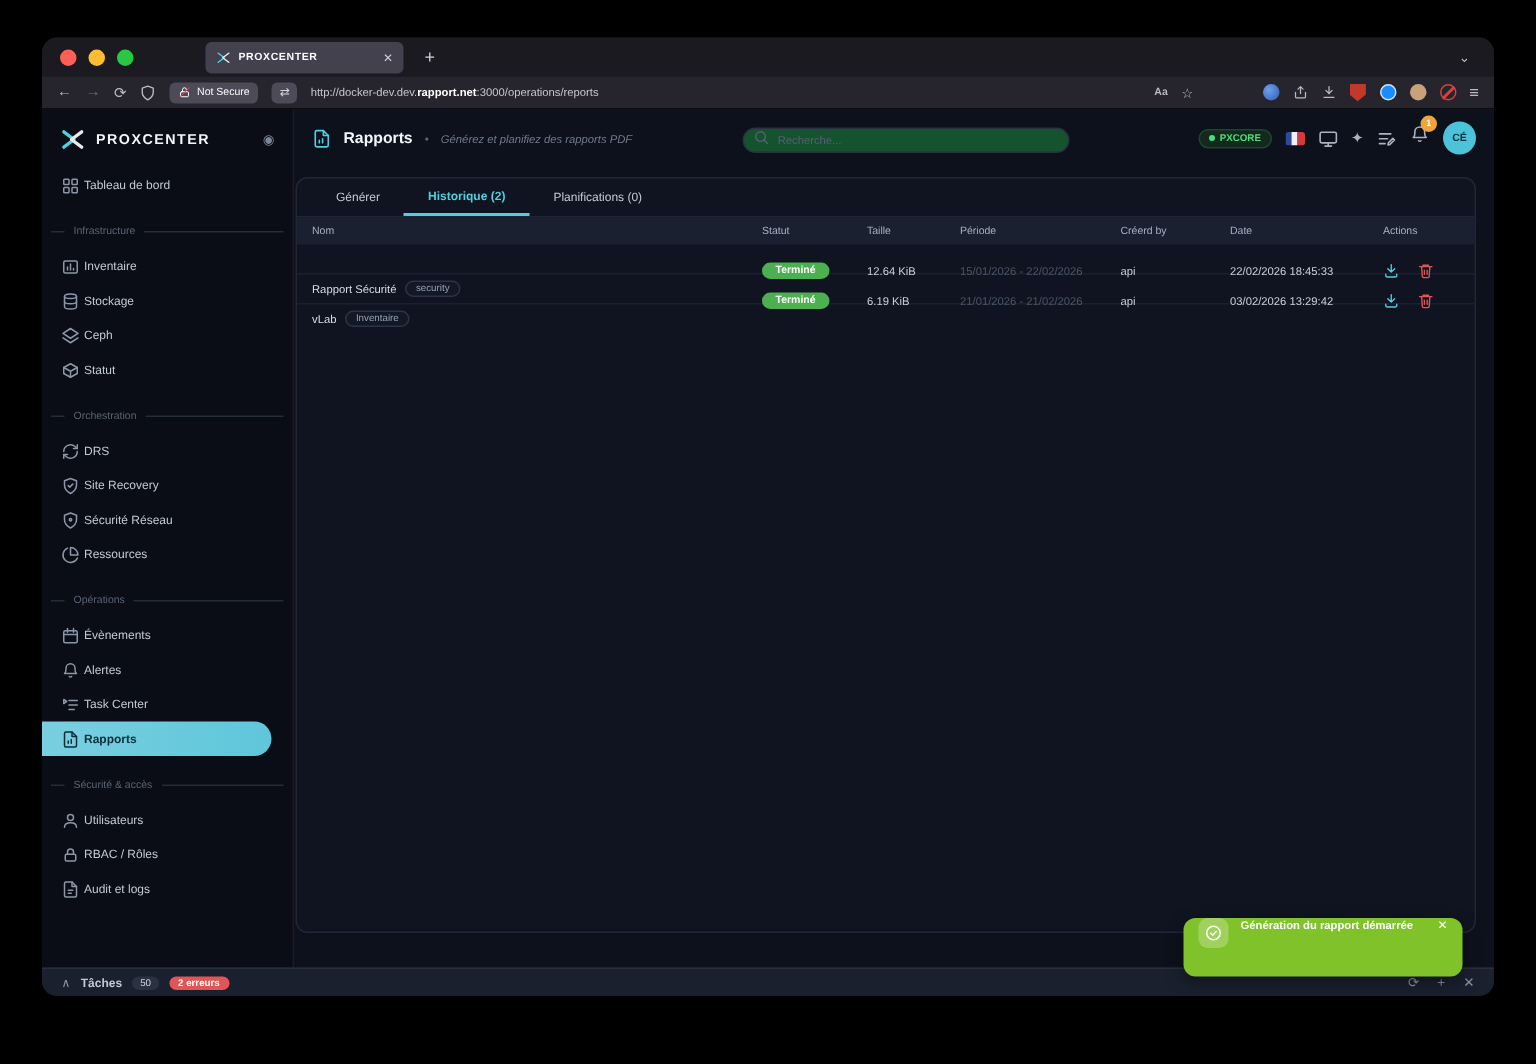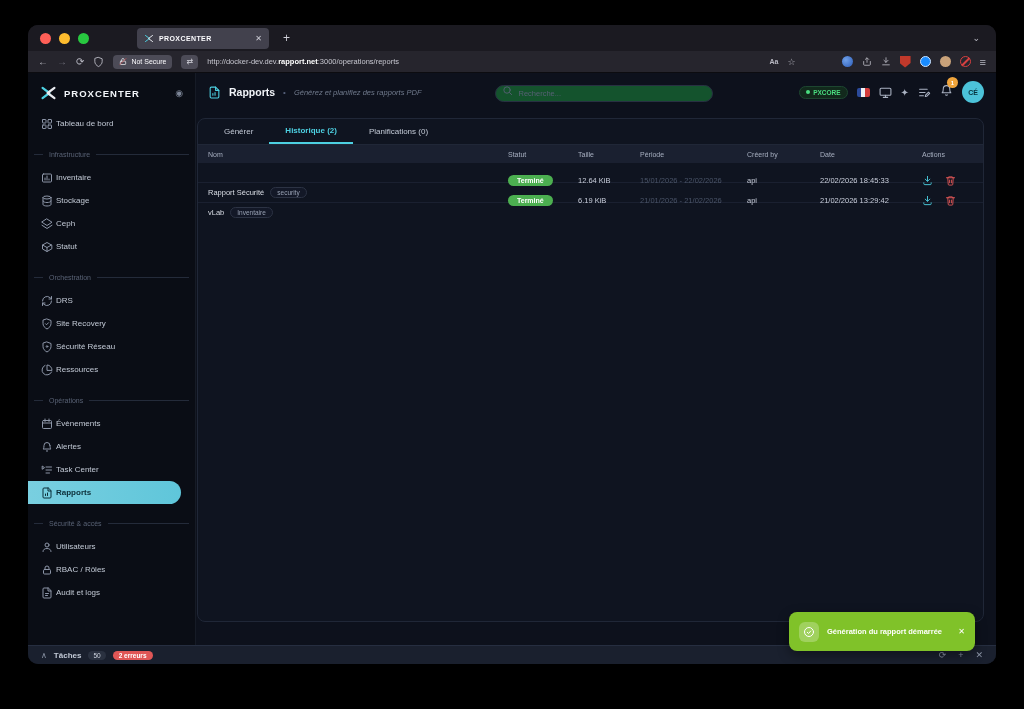--- a/index.html
+++ b/index.html
@@ -92,21 +92,21 @@
 
   
   .taskbar { position:absolute; left:0; right:0; bottom:0; height:19px; background:#1a202e; border-top:1px solid #262e40; display:flex; align-items:center; padding:0 13px; gap:7px; }
   .tb-chevron { color:#8d96a8; font-size:8px; }
   .tb-label { color:#c2c9d6; font-size:8px; font-weight:bold; }
   .tb-count { background:#2a3140; color:#cfd5e0; font-size:6.5px; border-radius:7px; padding:1px 5px; }
   .tb-err { background:#e05656; color:#fff; font-size:6.5px; font-weight:bold; border-radius:7px; padding:1px 6px; }
   .tb-right { margin-left:auto; display:flex; gap:12px; color:#8d96a8; font-size:9px; }
 
   
-  .toast { position:absolute; right:21px; bottom:13px; width:186px; height:39px; background:#80c229; border-radius:8px; display:flex; align-items:center; gap:8px; padding:0 10px; z-index:50; box-shadow:0 4px 12px rgba(0,0,0,.4);margin-top:24px; }
+  .toast { position:absolute; right:21px; bottom:13px; width:186px; height:39px; background:#80c229; border-radius:8px; display:flex; align-items:flex-start; gap:8px; padding:0 10px; z-index:50; box-shadow:0 4px 12px rgba(0,0,0,.4);margin-top:24px; }
   .toast-ico { width:20px; height:20px; border-radius:6px; background:rgba(255,255,255,.25); display:flex; align-items:center; justify-content:center; flex:none; }
   .toast-msg { color:#fff; font-size:7.5px; font-weight:bold; flex:1; }
   .toast-close { color:#fff; font-size:8px; cursor:pointer; }
 
   svg.ico { fill:none; stroke-width:2; stroke-linecap:round; stroke-linejoin:round; }
 </style>
 </head>
 <body>
 
 <div class="window">
@@ -416,21 +416,21 @@
 
         <div class="tgrid trow">
           <span class="cell-name">
               <span>vLab</span>
               <span class="tag">Inventaire</span>
             </span>
           <span><span class="pill">Terminé</span></span>
           <span>6.19 KiB</span>
           <span class="dim">21/01/2026 - 21/02/2026</span>
           <span>api</span>
-          <span>21/02/2026 13:29:42</span>
+          <span>03/02/2026 13:29:42</span>
           <span class="actions">
             <svg class="ico" width="11" height="11" viewBox="0 0 24 24" stroke="#4dd0e1">
                 <path d="M12 3v10M7 9l5 5 5-5"></path>
                 <path d="M4 17v2a2 2 0 0 0 2 2h12a2 2 0 0 0 2-2v-2"></path>
               </svg>
             <svg class="ico" width="11" height="11" viewBox="0 0 24 24" stroke="#e05656">
                 <path d="M3 6h18M8 6V4h8v2"></path>
                 <path d="M6 6l1 14a2 2 0 0 0 2 2h6a2 2 0 0 0 2-2l1-14"></path>
                 <path d="M10 11v6M14 11v6"></path>
               </svg>

